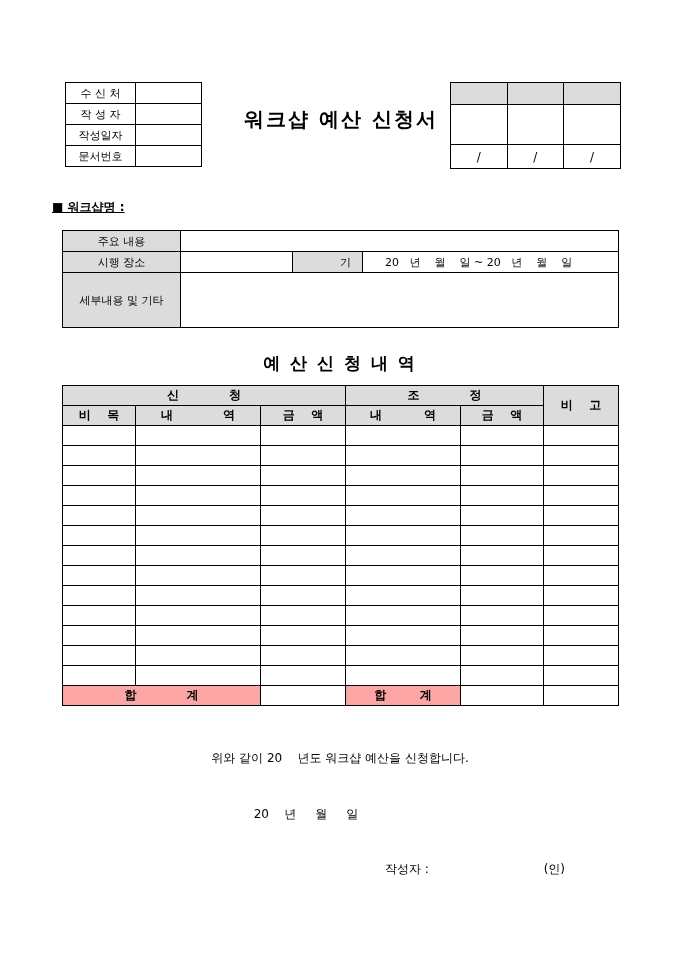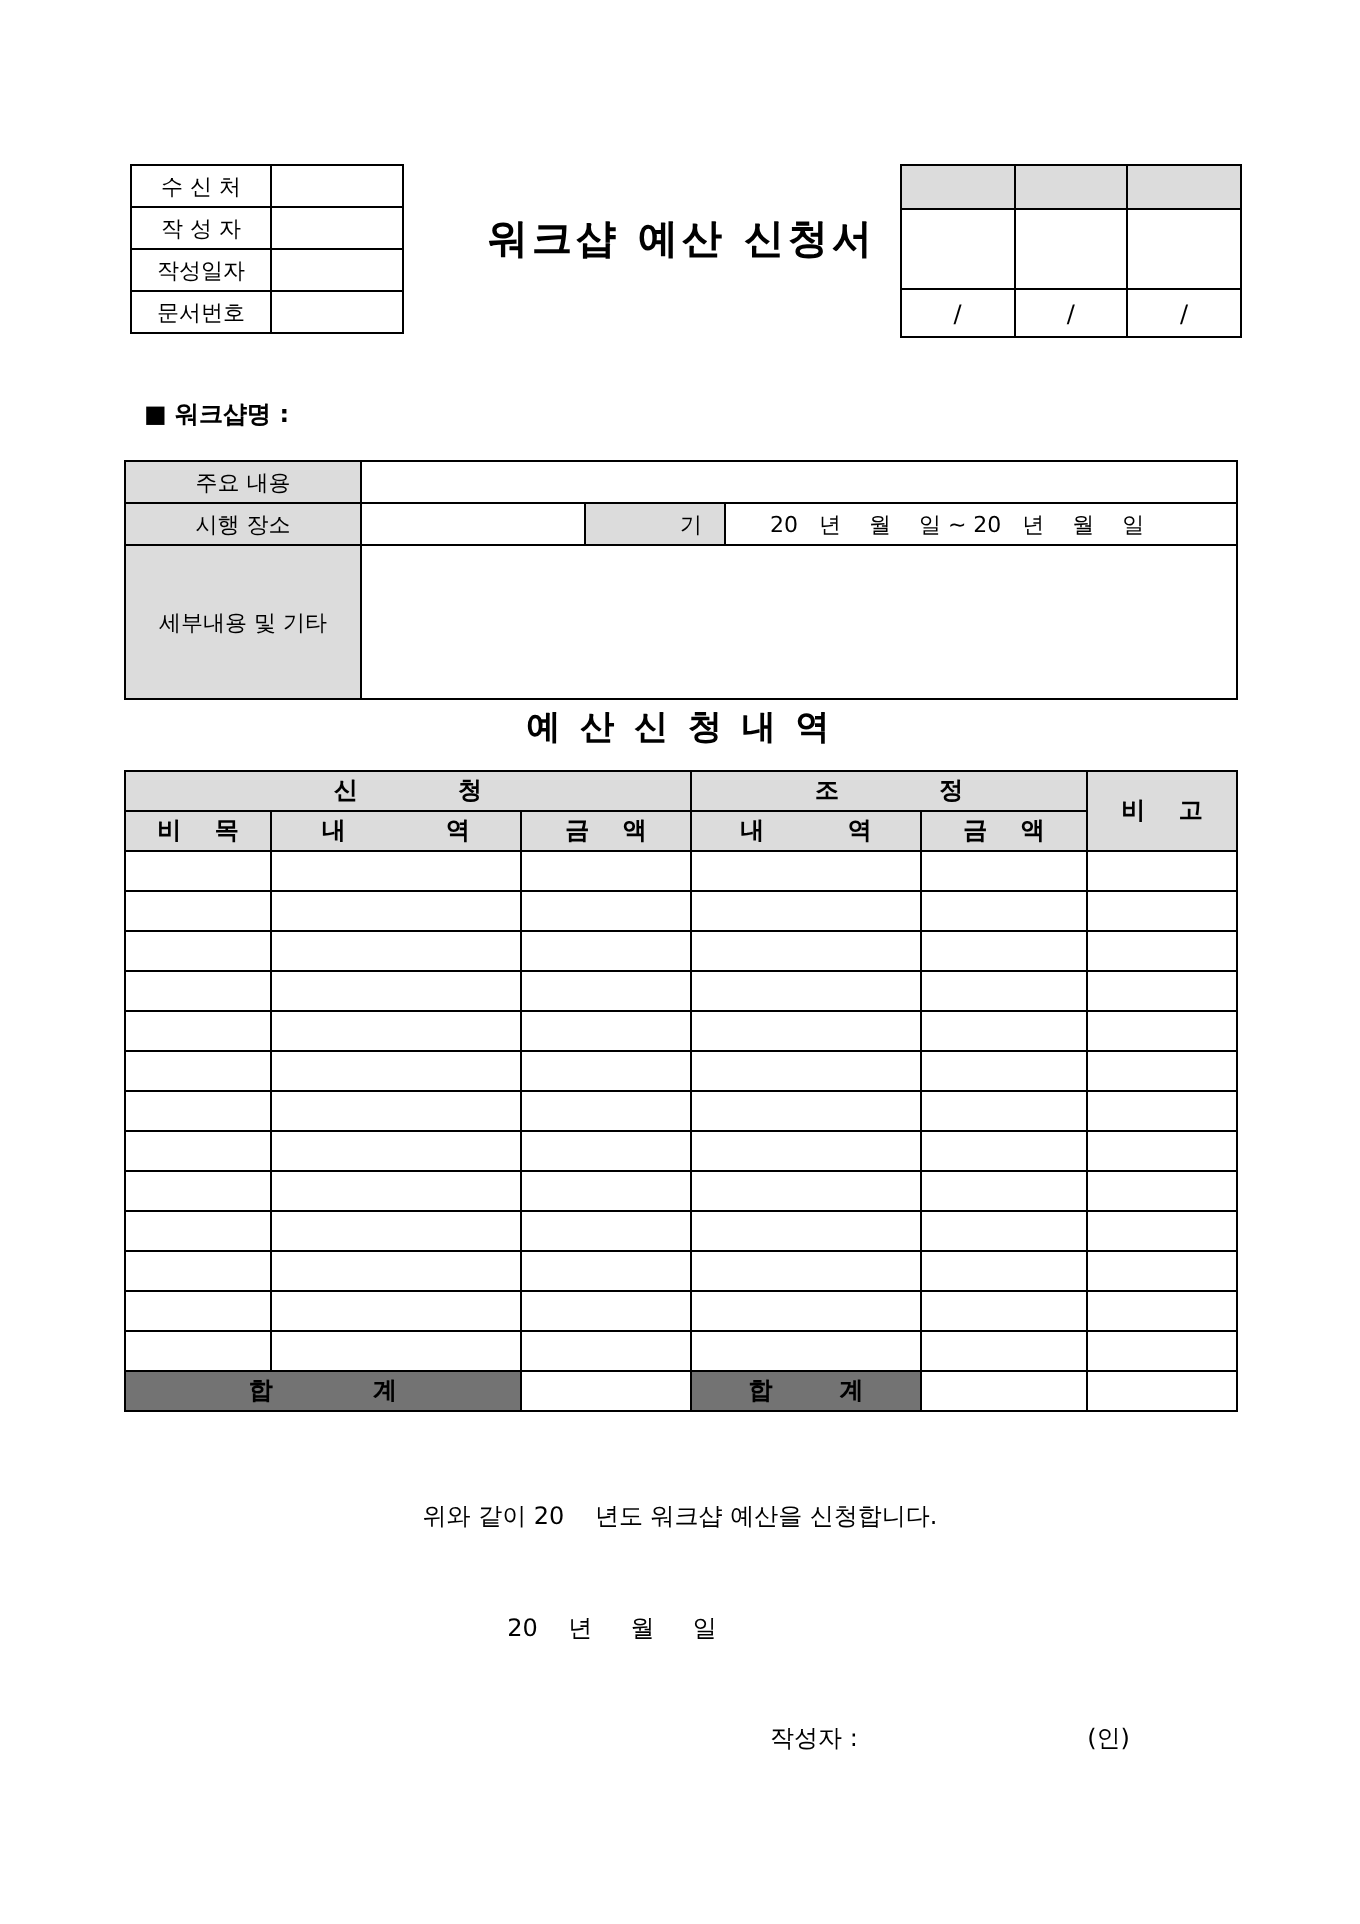--- a/index.html
+++ b/index.html
@@ -41,54 +41,54 @@
     position: absolute; left: 450px; top: 82px; width: 170px;
     border: 1.5px solid #000;
   }
   .approval-table td { text-align: center; font-size: 12px; }
   .ap-r1 td { height: 22px; }
   .ap-r2 td { height: 40px; }
   .ap-r3 td { height: 24px; }
 
   
   .ws-name {
-    position: absolute; left: 72px; top: 199px;
-    font-size: 12px; font-weight: bold;
+    position: absolute; left: 52px; top: 199px;
+    font-size: 12px; font-weight: bold; text-decoration: underline;
   }
 
   
   .ws-table {
     position: absolute; left: 62px; top: 230px; width: 556px;
     border: 1.5px solid #000;
   }
   .ws-table td { font-size: 11px; }
   .ws-table .label { text-align: center; background: #dcdcdc; }
   .ws-r1 td, .ws-r2 td { height: 21px; }
-  .ws-r3 td { height: 77px; margin-top: 24px; }
+  .ws-r3 td { height: 55px; margin-top: 24px; }
   .period-value { padding-left: 22px; white-space: pre; }
 
   
   .budget-title {
     position: absolute; left: 0; top: 352px; width: 680px;
     text-align: center; font-size: 17px; font-weight: bold; letter-spacing: 2px;
   }
 
   
   .budget-table {
     position: absolute; left: 62px; top: 385px; width: 556px;
     border: 1.5px solid #000;
   }
   .budget-table th {
     background: #dcdcdc; font-size: 12px; font-weight: bold;
     height: 20px; text-align: center; white-space: pre;
   }
   .budget-table tbody td { height: 20px; }
   .total-row td { height: 23px; }
   .total-cell {
-    background: #737373; font-weight: bold; text-align: center;
+    background: #fca5a5; font-weight: bold; text-align: center;
     white-space: pre; font-size: 12px;
   }
 
   
   .statement {
     position: absolute; left: 0; top: 750px; width: 680px;
     text-align: center; font-size: 12px; white-space: pre;
   }
   .date-line {
     position: absolute; left: 0; top: 806px; width: 612px;

